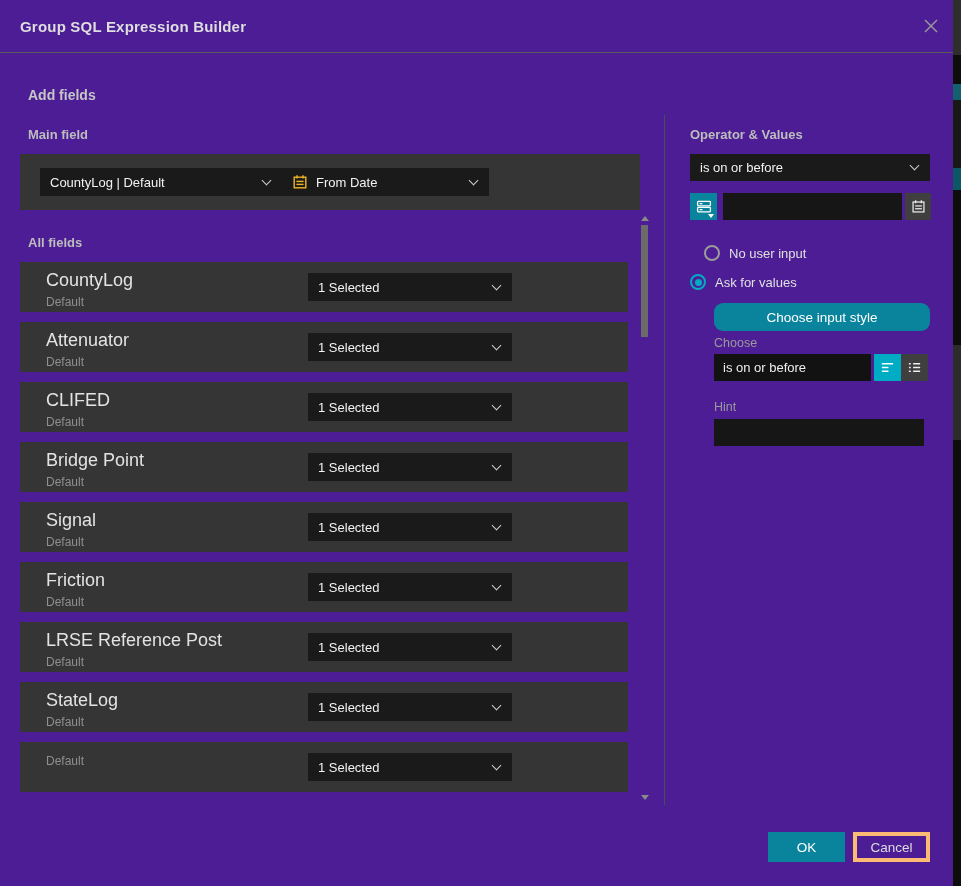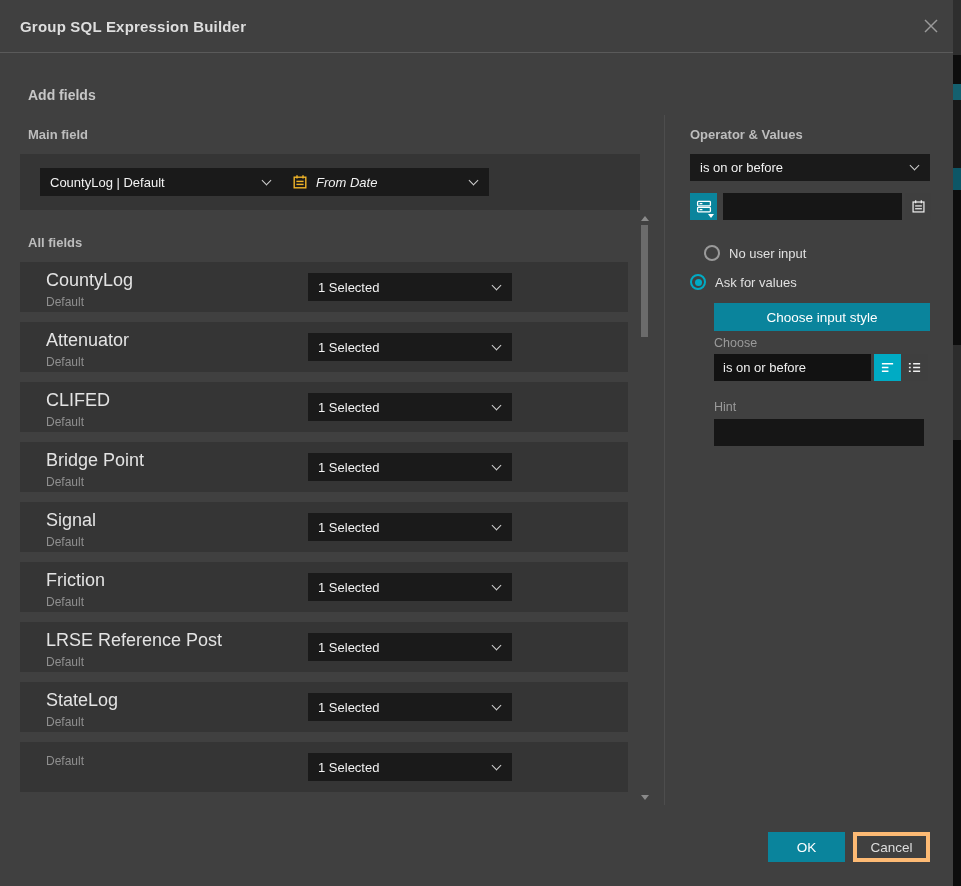--- a/index.html
+++ b/index.html
@@ -5,21 +5,21 @@
   * { margin:0; padding:0; box-sizing:border-box; }
   html,body { width:961px; height:886px; overflow:hidden; }
   body {
     font-family:"Liberation Sans","DejaVu Sans",sans-serif;
     background:#0d0d0d;
     color:#e3e3e3;
     position:relative;
   }
   .dialog {
     position:absolute; left:0; top:0; width:953px; height:886px;
-    background:#404040;
+    background:#4c1d95;
   }
   
   .titlebar {
     position:absolute; left:0; top:0; width:953px; height:53px;
     border-bottom:1px solid #5a5a5a;
   }
   .title {
     position:absolute; left:20px; top:0; line-height:53px;
     font-size:15px; font-weight:700; color:#dedede; letter-spacing:.2px;
   }
@@ -40,21 +40,21 @@
   .select {
     background:#1a1a1a; height:28px; display:flex; align-items:center;
     padding:0 10px; font-size:13px; color:#f2f2f2; cursor:pointer; position:relative;
   }
   .select .sel-text { flex:1; white-space:nowrap; overflow:hidden; }
   .chevron {
     width:7px; height:7px; border-right:1.5px solid #cfcfcf; border-bottom:1.5px solid #cfcfcf;
     transform:rotate(45deg); margin:-4px 2px 0 10px; flex:none;
   }
   .sel-layer { width:242px; }
-  .sel-field { width:207px;font-style:italic; }
+  .sel-field { width:207px; }
   .cal-amber { color:var(--calendar,#f0b428); margin-right:8px; flex:none; display:flex; }
   
   .fields-list { position:absolute; left:20px; top:262px; width:608px; }
   .field-row {
     height:50px; background:#353535; margin-bottom:10px; position:relative;
     padding:8px 0 0 26px;
   }
   .row-name { display:block; font-size:18px; color:#e3e3e3; }
   .row-sub  { display:block; font-size:12px; color:#8f8f8f; margin-top:4px; }
   .row-select { position:absolute; left:288px; top:11px; width:204px; }
@@ -88,21 +88,21 @@
   .radio-row { position:absolute; left:690px; display:flex; align-items:center; gap:9px; cursor:pointer; }
   .radio-row.r1 { top:245px;padding-left:14px; }
   .radio-row.r2 { top:274px; }
   .radio { width:16px; height:16px; border-radius:50%; border:2px solid #9a9a9a; flex:none; position:relative; background:transparent; }
   .radio.checked { border-color:var(--accent-bright,#00abc4); }
   .radio.checked::after { content:''; position:absolute; inset:2.5px; border-radius:50%; background:var(--accent-bright,#00abc4); }
   .radio-label { font-size:13px; color:#e0e0e0; }
   .choose-btn {
     position:absolute; left:714px; top:303px; width:216px; height:28px;
     background:var(--accent,#0a849c); color:#fff; font-size:13.5px;
-    display:flex; align-items:center; justify-content:center; cursor:pointer;
+    display:flex; align-items:center; justify-content:center; cursor:pointer;border-radius:9px;
   }
   .lbl-caption  { position:absolute; left:714px; top:336px; font-size:12.5px; color:#9a9a9a; }
   .hint-caption { position:absolute; left:714px; top:400px; font-size:12.5px; color:#9a9a9a; }
   .label-input {
     position:absolute; left:714px; top:354px; width:157px; height:27px;
     background:#121212; border:none; color:#eee; font-size:13px; padding:0 9px; font-family:inherit;
   }
   .toggle-group { position:absolute; left:874px; top:354px; display:flex; }
   .toggle-btn {
     width:27px; height:27px; background:#3f3f3f; color:#efefef;

